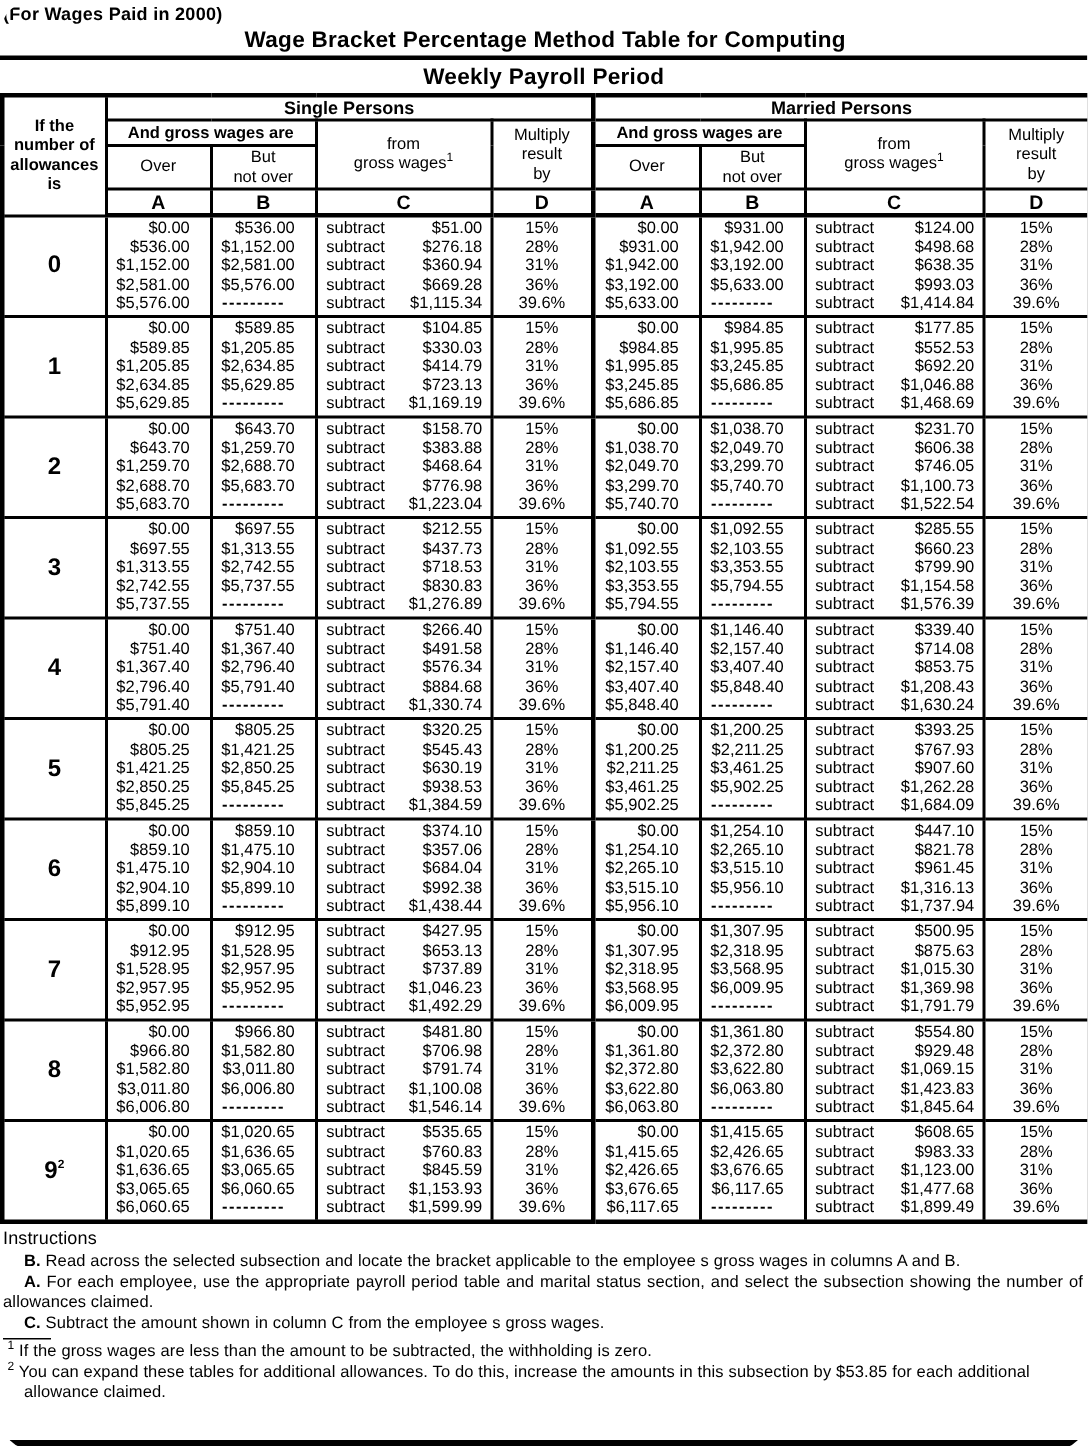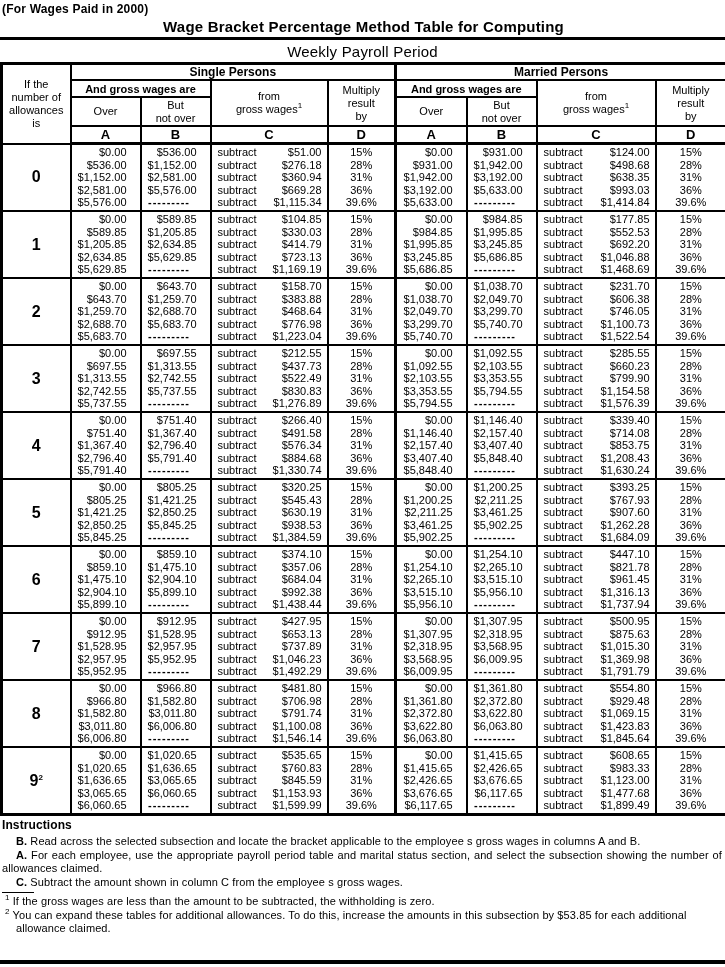--- a/index.html
+++ b/index.html
@@ -1,51 +1,51 @@
 <!DOCTYPE html>
 <html><head>
 <meta charset="utf-8">
 <style>
   html,body { margin:0; padding:0; background:#fff; }
   .page {
     width:725px; height:967px; background:#fff; color:#000;
-    font-family:"Liberation Sans", sans-serif; position:relative; overflow:hidden;
+    font-family:"Liberation Sans", sans-serif; position:relative; overflow:hidden;border-radius:23px;
   }
   sup { font-size:8px; vertical-align:super; line-height:0; }
 
   
   .titleblock { padding:2px 0 1px 2px; }
   .t1 { font-size:12px; font-weight:bold; line-height:15px; letter-spacing:0.2px; }
   .t2 { font-size:15px; font-weight:bold; line-height:19px; letter-spacing:0.2px;text-align:center; }
   .t3 { font-size:19px; font-weight:bold; line-height:21px; letter-spacing:0.2px; }
   .rule-thick { height:3px; background:#000; }
-  .period { font-size:15px; font-weight:normal; text-align:center; padding:3px 0 2px 0; letter-spacing:0.2px; }
+  .period { font-size:15px; font-weight:bold; text-align:center; padding:3px 0 2px 0; letter-spacing:0.2px; }
 
   
   table.taxtable { border-collapse:collapse; table-layout:fixed; width:725px; border:3px solid #000; }
   .taxtable th, .taxtable td { border:2px solid #000; padding:0; overflow:hidden; }
   .sec-start { border-left:3px solid #000 !important; }
 
-  th.allow-head { font-size:11px; font-weight:normal; text-align:center; line-height:13px; }
+  th.allow-head { font-size:11px; font-weight:bold; text-align:center; line-height:13px; }
   th.sec-title { font-size:12px; font-weight:bold; text-align:center; height:14px; }
   th.gw { font-size:11px; font-weight:bold; text-align:center; height:15px; }
   th.subh { font-size:11px; font-weight:normal; text-align:center; vertical-align:middle; line-height:13px; }
   th.overh { height:27px; }
   tr.letters th { font-size:13px; font-weight:bold; text-align:center; height:14px; border-bottom:3px solid #000; }
 
   tbody td { height:65px; vertical-align:middle; font-size:11px; }
   td.allow { text-align:center; font-size:16px; font-weight:bold; }
   td.money div { text-align:right; padding-right:13px; line-height:12.4px; white-space:nowrap; }
   td.money div.dashes { text-align:center; font-weight:bold; letter-spacing:1px; }
   td.subcol div.ln { display:flex; justify-content:space-between; padding:0 5px 0 6px; line-height:12.4px; white-space:nowrap; }
   td.pct div { text-align:center; line-height:12.4px; white-space:nowrap; }
 
   
   .instructions { padding:3px 3px 0 2px; font-size:11px; line-height:12.5px; letter-spacing:0.1px; }
-  .instr-title { font-size:12px; font-weight:bold; margin:0 0 3px 0; }
+  .instr-title { font-size:12px; font-weight:normal; margin:0 0 3px 0; }
   .instructions p { margin:0 0 2px 0; }
   p.step { text-indent:14px; text-align:justify; }
   .fn-rule { width:32px; border-top:1px solid #000; height:0; margin:3px 0 2px 0; }
   p.footnote { padding-left:14px; text-indent:-11px; }
   .rule-bottom { position:absolute; left:0; right:0; bottom:3px; height:4px; background:#000; }
 </style>
 </head>
 <body>
 
 <div class="page">
@@ -414,21 +414,21 @@
             <div class="ln">
               <span class="sw">subtract</span>
               <span class="amt">$212.55</span>
             </div>
             <div class="ln">
               <span class="sw">subtract</span>
               <span class="amt">$437.73</span>
             </div>
             <div class="ln">
               <span class="sw">subtract</span>
-              <span class="amt">$522.49</span>
+              <span class="amt">$718.53</span>
             </div>
             <div class="ln">
               <span class="sw">subtract</span>
               <span class="amt">$830.83</span>
             </div>
             <div class="ln">
               <span class="sw">subtract</span>
               <span class="amt">$1,276.89</span>
             </div>
           </td>

